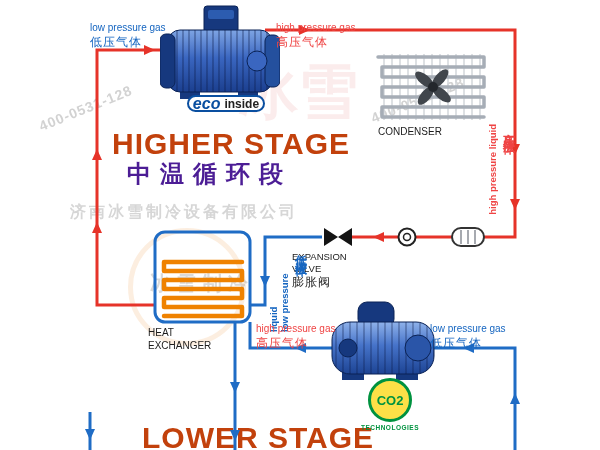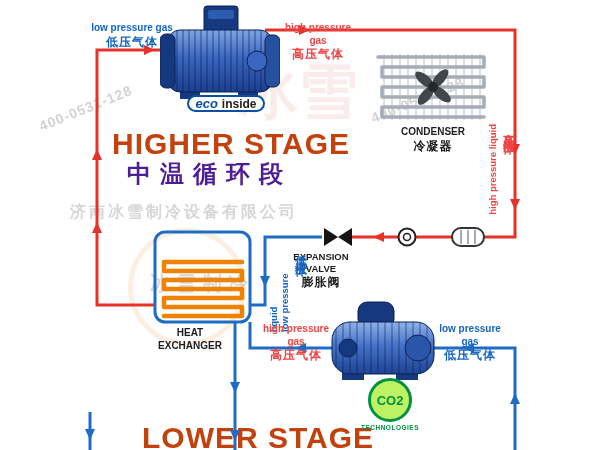--- a/index.html
+++ b/index.html
@@ -1,56 +1,56 @@
 <!DOCTYPE html>
 <html><head>
 <meta charset="utf-8">
 <style>
   *{margin:0;padding:0;box-sizing:border-box}
   body{background:#fff}
   .stage{position:relative;width:600px;height:450px;background:#fff;overflow:hidden;
          font-family:"Liberation Sans",sans-serif}
   .pipes{position:absolute;left:0;top:0;z-index:2}
   .comp{position:absolute;z-index:3}
-  .lbl{position:absolute;z-index:4;text-align:center;font-weight:bold;line-height:1.25}
+  .lbl{position:absolute;z-index:4;font-weight:normal;line-height:1.25}
   .lbl .en{display:block;font-size:10px}
   .lbl .zh{display:block;font-size:12px;letter-spacing:1px}
   .c-red{color:#ef4444}.c-blue{color:#1565c0}.c-dark{color:#1c1c1c}
   .vlabel{position:absolute;z-index:4;display:flex;gap:2px;font-weight:bold;align-items:flex-start}
   .ven{display:inline-block;writing-mode:vertical-lr;transform:rotate(180deg);font-size:9.5px}
   .vzh{display:inline-block;writing-mode:vertical-rl;text-orientation:upright;font-size:12px;letter-spacing:3px}
   .stage-en{position:absolute;z-index:1;font-weight:bold;font-size:30px;color:#c2410c;letter-spacing:1px}
   .stage-zh{position:absolute;z-index:1;font-weight:bold;font-size:24px;color:#4c1d95;letter-spacing:9px}
   .stage-en-higher{left:112px;top:127px}
   .stage-zh-higher{left:127px;top:158px}
   .stage-en-lower{left:142px;top:421px}
   .lbl-lp-gas-top{left:90px;top:22px;width:84px}
   .lbl-hp-gas-top{left:276px;top:22px;width:84px}
-  .lbl-condenser{left:394px;top:126px;width:78px}
+  .lbl-condenser{left:378px;top:126px;width:78px}
   .lbl-filter{left:430px;top:251px;width:74px}
   .lbl-filter .en{font-size:9.5px}
   .lbl-sight{left:384px;top:251px;width:46px}
   .lbl-sight .en{font-size:9.5px}
   .lbl-valve{left:292px;top:251px;width:58px}
   .lbl-valve .en{font-size:9.5px}
   .lbl-hx{left:148px;top:327px;width:84px}
   .lbl-hp-gas-lower{left:256px;top:323px;width:80px}
   .lbl-lp-gas-lower{left:430px;top:323px;width:80px}
   .vlabel-hpl{left:487px;top:124px;height:106px}
   .vlabel-lpl{left:268px;top:246px;height:86px}
   .comp-top{left:160px;top:4px}
   .comp-cond{left:372px;top:52px}
   .comp-low{left:330px;top:300px}
   .eco-badge{position:absolute;left:187px;top:95px;z-index:4;width:78px;height:17px;
              border:2px solid #0a4fa0;border-radius:10px;background:#fff;
              display:flex;align-items:center;justify-content:center;gap:4px}
-  .eco-text{font-style:italic;font-weight:900;font-size:13px;color:#0a4fa0;line-height:1}
+  .eco-text{font-style:italic;font-weight:900;font-size:16px;color:#0a4fa0;line-height:1}
   .eco-inside{font-size:12px;font-weight:bold;color:#222;line-height:1}
   .co2-badge{position:absolute;left:368px;top:378px;z-index:4;width:44px;height:44px;
-             border:3px solid #00923f;border-radius:50%;background:#bef264;
+             border:3px solid #00923f;border-radius:50%;background:#fde047;
              display:flex;align-items:center;justify-content:center}
   .co2-text{color:#00923f;font-weight:bold;font-size:13px}
   .co2-sub{position:absolute;left:346px;top:424px;z-index:4;width:88px;text-align:center;
            font-size:6.5px;font-weight:bold;color:#00923f;letter-spacing:.5px}
   .wm{position:absolute;z-index:0;color:#d2d2d2;white-space:nowrap;font-weight:bold}
   .wm-phone1{left:36px;top:100px;font-size:14px;transform:rotate(-22deg);letter-spacing:1px}
   .wm-phone2{left:368px;top:92px;font-size:14px;transform:rotate(-22deg);letter-spacing:1px}
   .wm-company{left:70px;top:202px;font-size:16px;letter-spacing:3px;color:#d6d6d6}
   .wm-brand{left:238px;top:62px;font-size:60px;color:rgba(222,105,105,0.13);
             font-family:Liberation Sans, sans-serif;line-height:1}
@@ -195,21 +195,20 @@
   <div class="lbl lbl-lp-gas-top c-blue">
     <span class="en">low pressure gas</span>
     <span class="zh">低压气体</span>
   </div>
   <div class="lbl lbl-hp-gas-top c-red">
     <span class="en">high pressure gas</span>
     <span class="zh">高压气体</span>
   </div>
   <div class="lbl lbl-condenser c-dark">
     <span class="en">CONDENSER</span>
-    <span class="zh">冷凝器</span>
   </div>
   <div class="vlabel vlabel-hpl c-red">
     <span class="ven">high pressure liquid</span>
     <span class="vzh">高压液体</span>
   </div>
   <div class="lbl lbl-valve c-dark">
     <span class="en">EXPANSION</span>
     <span class="en">VALVE</span>
     <span class="zh">膨胀阀</span>
   </div>

